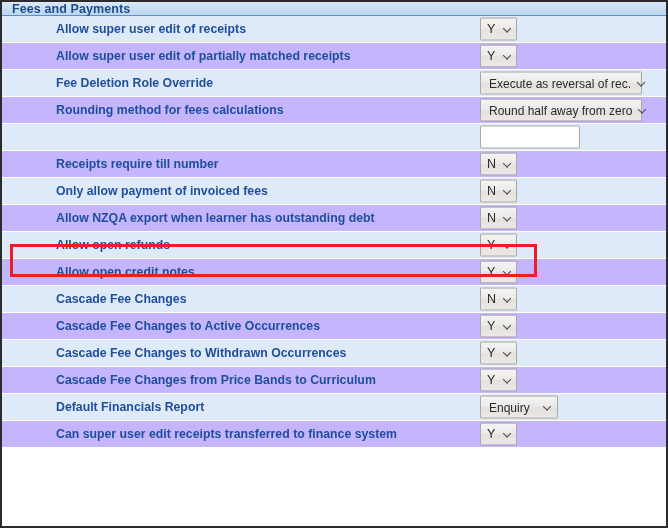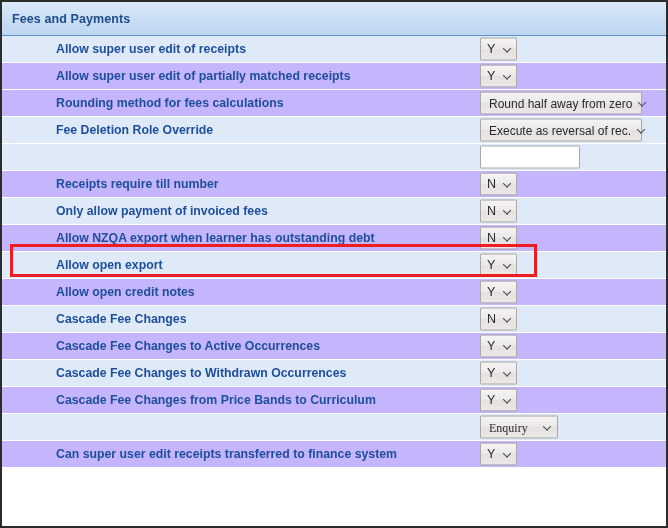--- a/index.html
+++ b/index.html
@@ -24,21 +24,21 @@
   }
   #panel-inner {
     position: absolute;
     left: 0; top: 0; right: 0; bottom: 0;
     background: #ffffff;
   }
 
   
   .section-header {
     box-sizing: border-box;
-    height: 34px;
+    height: 14px;
     background: linear-gradient(to bottom, #dbe9f8 0%, #c9ddf4 55%, #bed6f1 100%);
     border-bottom: 1px solid #5b8fcb;
     display: flex;
     align-items: center;
     padding-left: 10px;
   }
   .section-header-title {
     font-size: 12.5px;
     font-weight: bold;
     color: #1e4c8a;
@@ -89,21 +89,21 @@
     border-radius: 1px;
     display: flex;
     align-items: center;
     justify-content: space-between;
     padding: 0 5px 0 8px;
     color: #2b2b2b;
     font-size: 12px;
     white-space: nowrap;
   }
   .sel.narrow { width: 37px; padding: 0 4px 0 6px; }
-  .sel.mid    { width: 78px; font-family: Liberation Serif, serif; }
+  .sel.mid    { width: 78px; }
   .sel.wide   { width: 162px; }
   .sel-value { line-height: 1; }
   .sel.narrow .sel-value { font-size: 12.5px; }
   .chev {
     display: inline-block;
     width: 9px;
     height: 9px;
     margin-left: 6px;
     position: relative;
     flex: 0 0 auto;
@@ -164,39 +164,39 @@
         </div>
         <div class="row alt">
           <span class="row-label">Allow super user edit of partially matched receipts</span>
           <div class="row-control">
             <div class="sel narrow">
               <span class="sel-value">Y</span>
               <span class="chev"></span>
             </div>
           </div>
         </div>
+        <div class="row">
+          <span class="row-label">Fee Deletion Role Override</span>
+          <div class="row-control">
+            <div class="sel wide">
+              <span class="sel-value">Execute as reversal of rec.</span>
+              <span class="chev"></span>
+            </div>
+          </div>
+        </div>
         <div class="row alt">
           <span class="row-label">Rounding method for fees calculations</span>
           <div class="row-control">
             <div class="sel wide">
               <span class="sel-value">Round half away from zero</span>
               <span class="chev"></span>
             </div>
           </div>
         </div>
         <div class="row">
-          <span class="row-label">Fee Deletion Role Override</span>
-          <div class="row-control">
-            <div class="sel wide">
-              <span class="sel-value">Execute as reversal of rec.</span>
-              <span class="chev"></span>
-            </div>
-          </div>
-        </div>
-        <div class="row">
           <div class="row-control">
             <div class="textbox"></div>
           </div>
         </div>
         <div class="row alt">
           <span class="row-label">Receipts require till number</span>
           <div class="row-control">
             <div class="sel narrow">
               <span class="sel-value">N</span>
               <span class="chev"></span>
@@ -215,21 +215,21 @@
         <div class="row alt">
           <span class="row-label">Allow NZQA export when learner has outstanding debt</span>
           <div class="row-control">
             <div class="sel narrow">
               <span class="sel-value">N</span>
               <span class="chev"></span>
             </div>
           </div>
         </div>
         <div class="row">
-          <span class="row-label">Allow open export</span>
+          <span class="row-label">Allow open refunds</span>
           <div class="row-control">
             <div class="sel narrow">
               <span class="sel-value">Y</span>
               <span class="chev"></span>
             </div>
           </div>
         </div>
         <div class="row alt">
           <span class="row-label">Allow open credit notes</span>
           <div class="row-control">
@@ -269,20 +269,21 @@
         <div class="row alt">
           <span class="row-label">Cascade Fee Changes from Price Bands to Curriculum</span>
           <div class="row-control">
             <div class="sel narrow">
               <span class="sel-value">Y</span>
               <span class="chev"></span>
             </div>
           </div>
         </div>
         <div class="row">
+          <span class="row-label">Default Financials Report</span>
           <div class="row-control">
             <div class="sel mid">
               <span class="sel-value">Enquiry</span>
               <span class="chev"></span>
             </div>
           </div>
         </div>
         <div class="row alt">
           <span class="row-label">Can super user edit receipts transferred to finance system</span>
           <div class="row-control">

